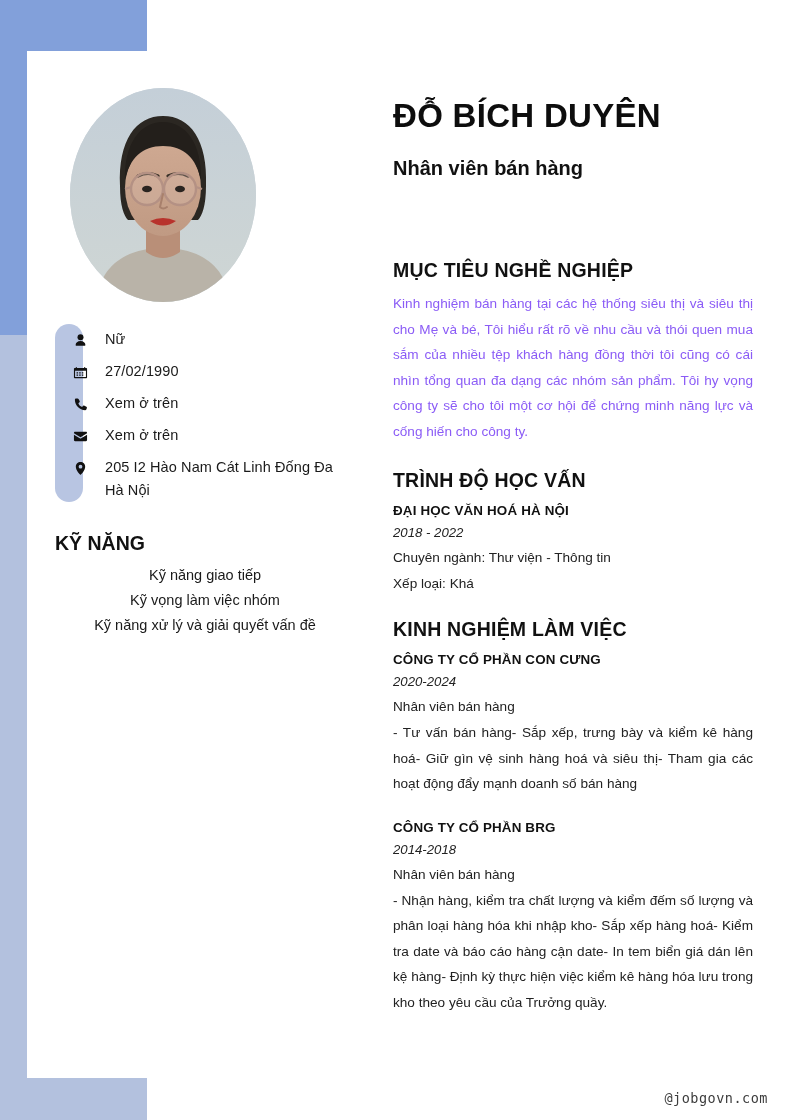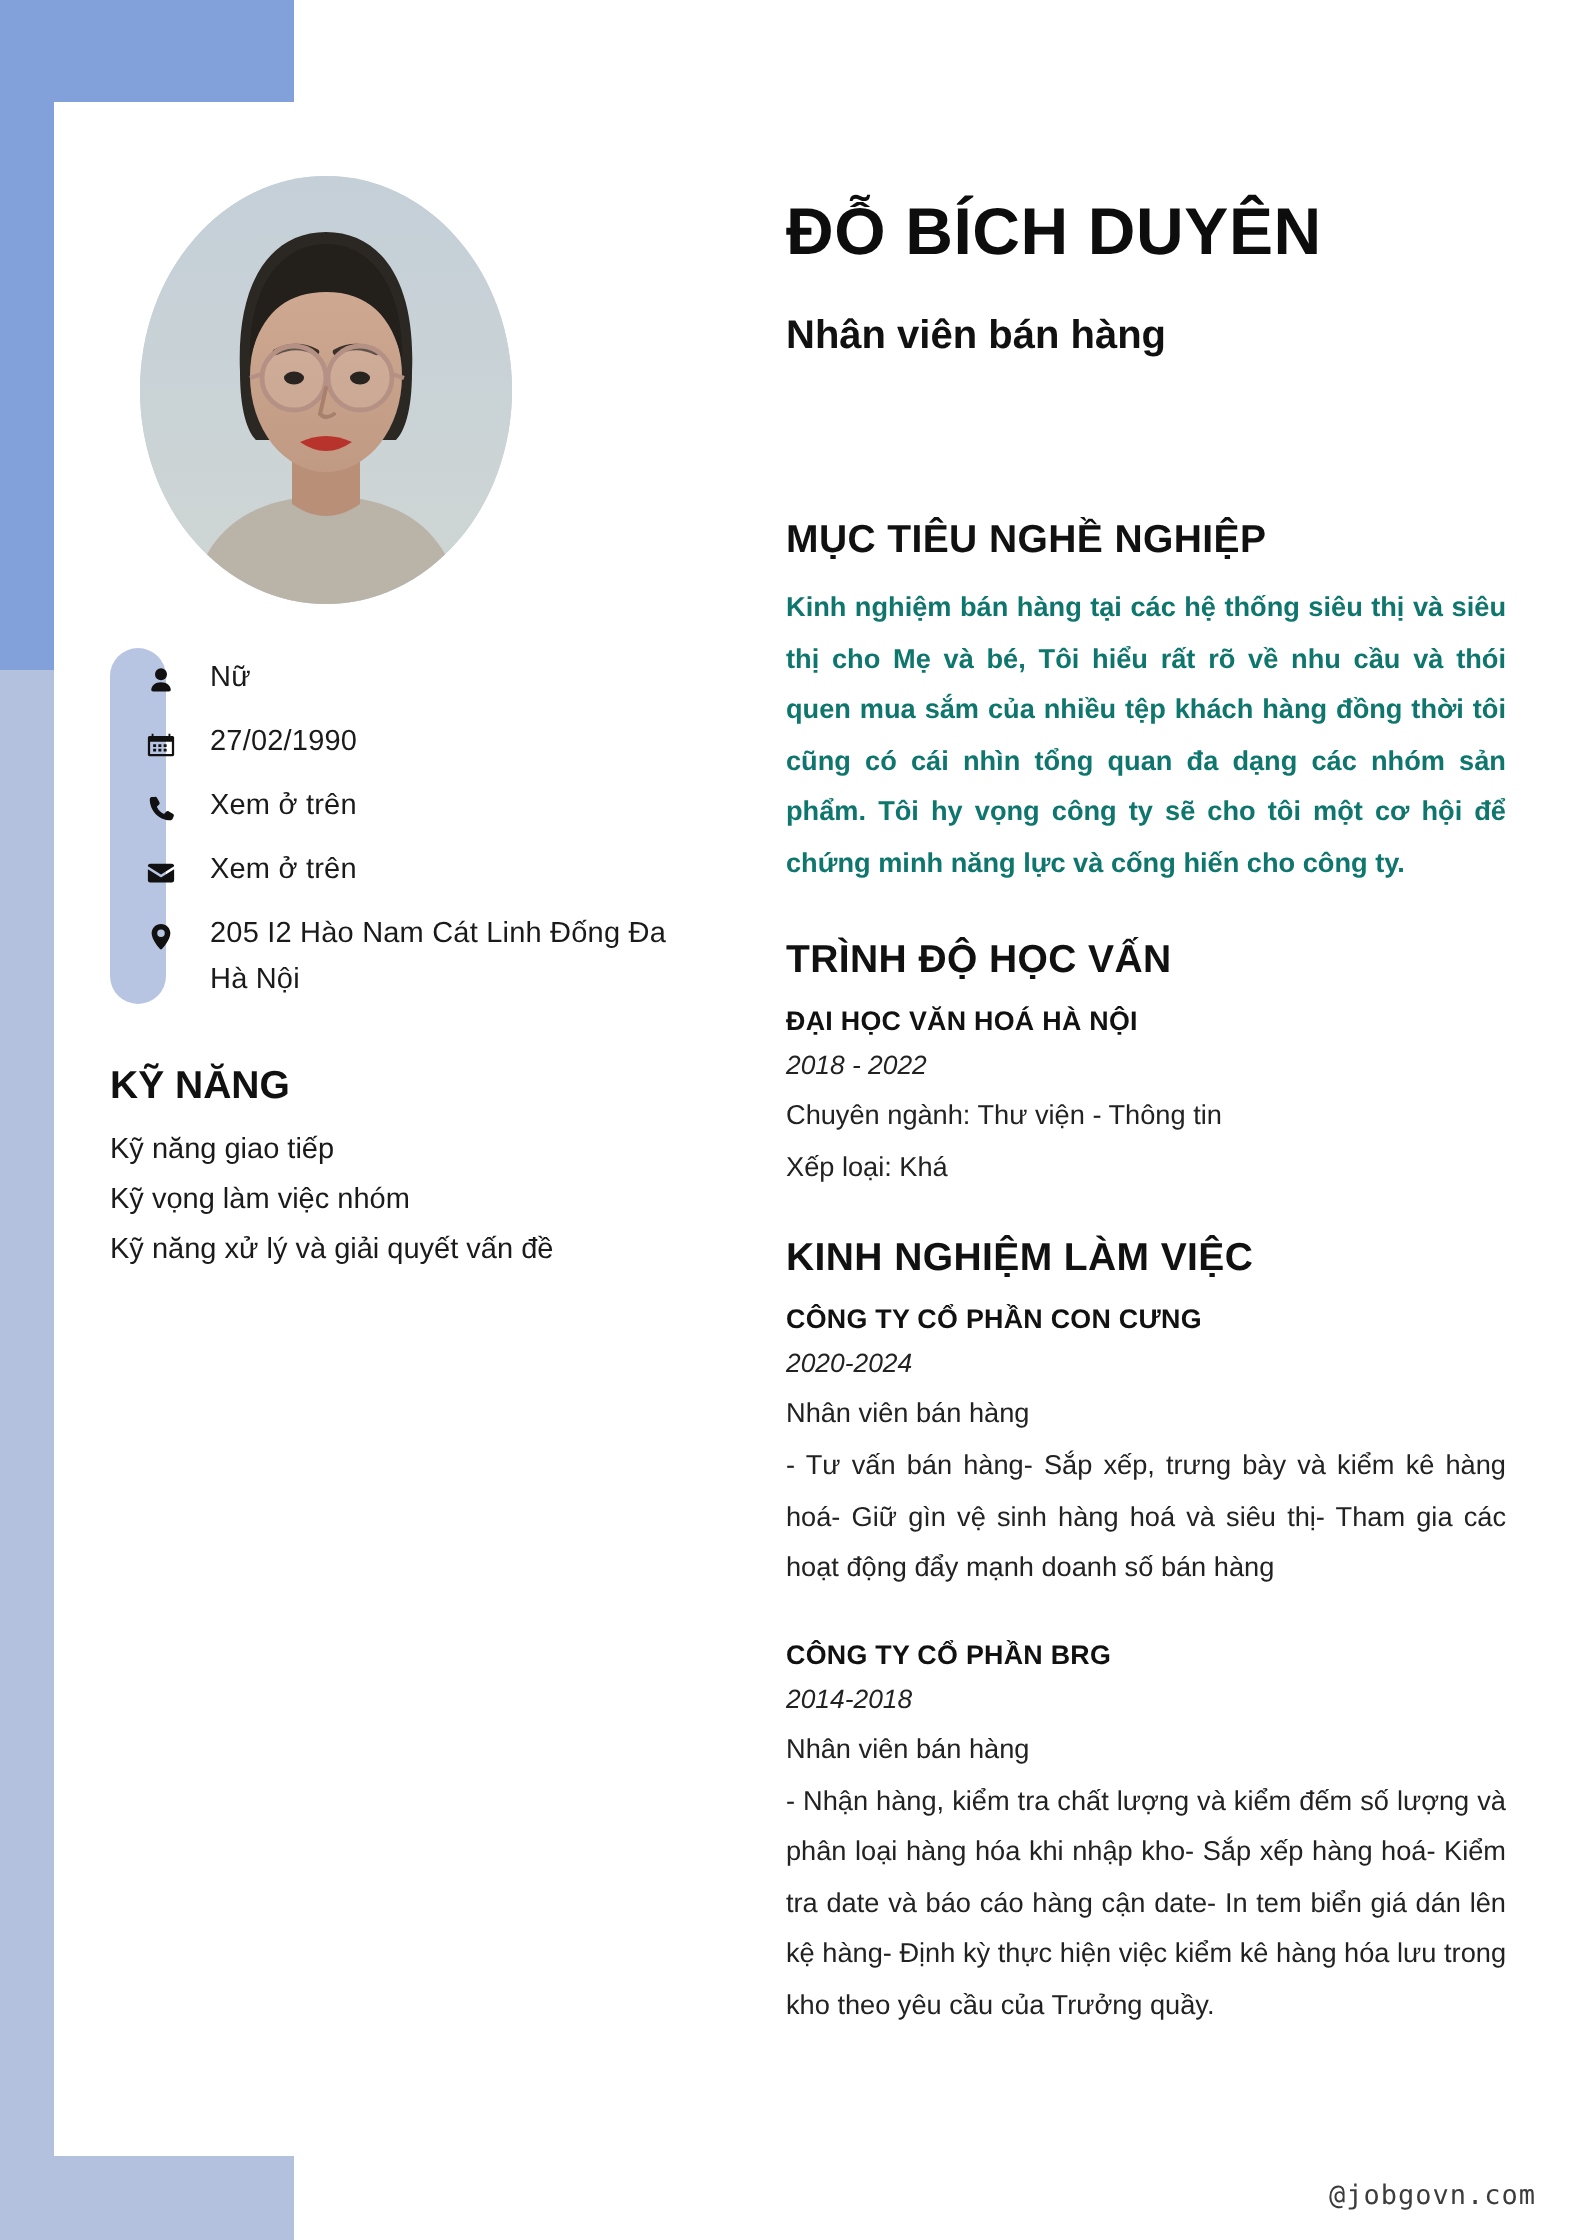--- a/index.html
+++ b/index.html
@@ -136,20 +136,21 @@
     font-weight: bold;
     color: #111111;
     margin: 30px 0 8px 0;
   }
 
   
   .skill-item {
     font-size: 14.5px;
     color: #1a1a1a;
     line-height: 25px;
+    text-align: center;
   }
 
   
   .name {
     font-size: 33px;
     font-weight: bold;
     color: #0d0d0d;
     letter-spacing: 0.3px;
     margin: 0;
     line-height: 1.1;
@@ -159,25 +160,24 @@
     font-weight: bold;
     color: #111111;
     margin: 22px 0 0 0;
     line-height: 1.2;
   }
   .section {
     margin-top: 0;
   }
   .body-text {
     font-size: 13.6px;
-    color: #0f766e;
+    color: #8b5cf6;
     line-height: 25.5px;
     text-align: justify;
     margin: 0;
-    font-weight: bold;
   }
   .entry-org {
     font-size: 13.4px;
     font-weight: bold;
     color: #111111;
     letter-spacing: 0.15px;
     margin: 0;
     line-height: 1.5;
   }
   .entry-date {

